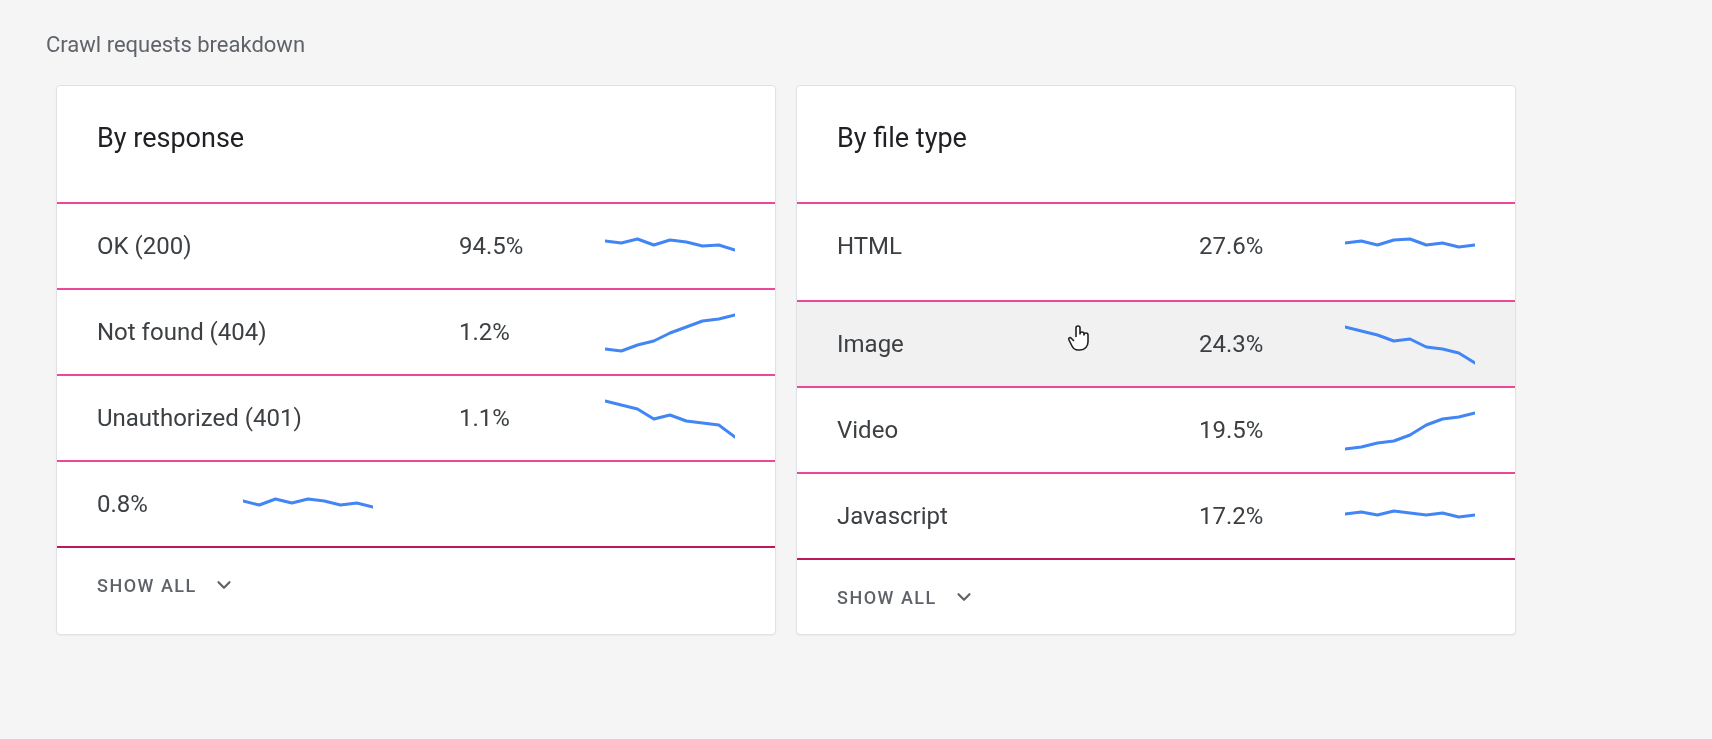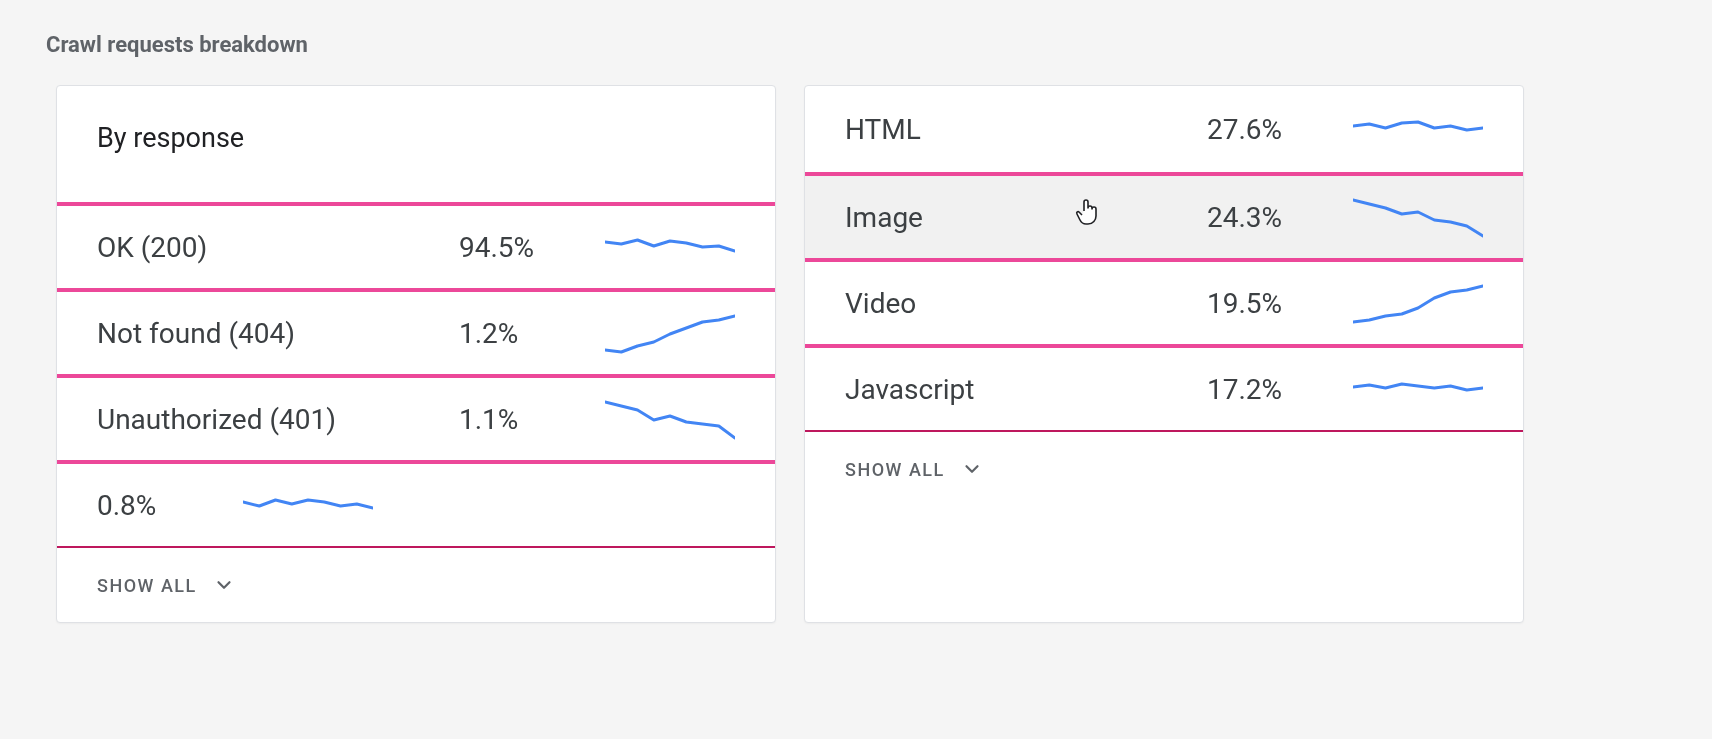--- a/index.html
+++ b/index.html
@@ -7,55 +7,55 @@
     font-family: Roboto, "Helvetica Neue", Arial, sans-serif;
     background: #f5f5f5;
     width: 1712px;
     height: 739px;
     padding: 32px 40px;
     color: #202124;
   }
   .page-title {
     font-size: 22px;
     color: #5f6368;
-    font-weight: 700;
+    font-weight: 400;
     margin-bottom: 28px;
     margin-left: 6px;
   }
   .cards {
     display: flex;
-    gap: 28px;
+    gap: 20px;
     padding-left: 16px;
   }
   .card {
     background: #fff;
     border: 1px solid #dfe1e5;
     border-radius: 4px;
     width: 720px;
     box-shadow: 0 1px 2px rgba(0,0,0,0.04);
   }
   .card-title {
     font-size: 27px;
     font-weight: 400;
     color: #202124;
     padding: 36px 40px 48px 40px;
   }
   .row {
     display: flex;
     align-items: center;
     padding: 0 40px;
     height: 86px;
-    border-top: 4px solid #ec4899;
-    font-size: 28px;
+    border-top: 2px solid #ec4899;
+    font-size: 24px;
     color: #3c4043;
     cursor: pointer;
     position: relative;
   }
   .row:first-of-type { border-top: none; }
-  .row.hover { background: #f1f1f1; }
+  .row.hover { background: #f1f1f1; margin-top: 12px; }
   .row .label { flex: 1 1 auto; }
   .row .value {
     width: 110px;
     text-align: left;
     color: #3c4043;
   }
   .row .spark {
     width: 130px;
     height: 46px;
     margin-left: 36px;
@@ -139,20 +139,21 @@
       <span class="sa-label">SHOW ALL</span>
       <span class="chev">
         <svg viewBox="0 0 24 24">
             <path d="M6 9l6 6 6-6"></path>
           </svg>
       </span>
     </div>
   </div>
 
   <div class="card">
+    <div class="card-title">By file type</div>
 
     <div class="row">
       <span class="label">HTML</span>
       <span class="value">27.6%</span>
       <span class="spark"><svg viewBox="0 0 130 46">
             <path d="M0.0 20 L16.3 18 L32.5 22 L48.8 17 L65.0 16 L81.3 22 L97.5 20 L113.8 24 L130.0 22"></path>
           </svg></span>
     </div>
     <div class="row hover">
       <span class="label">Image</span>

